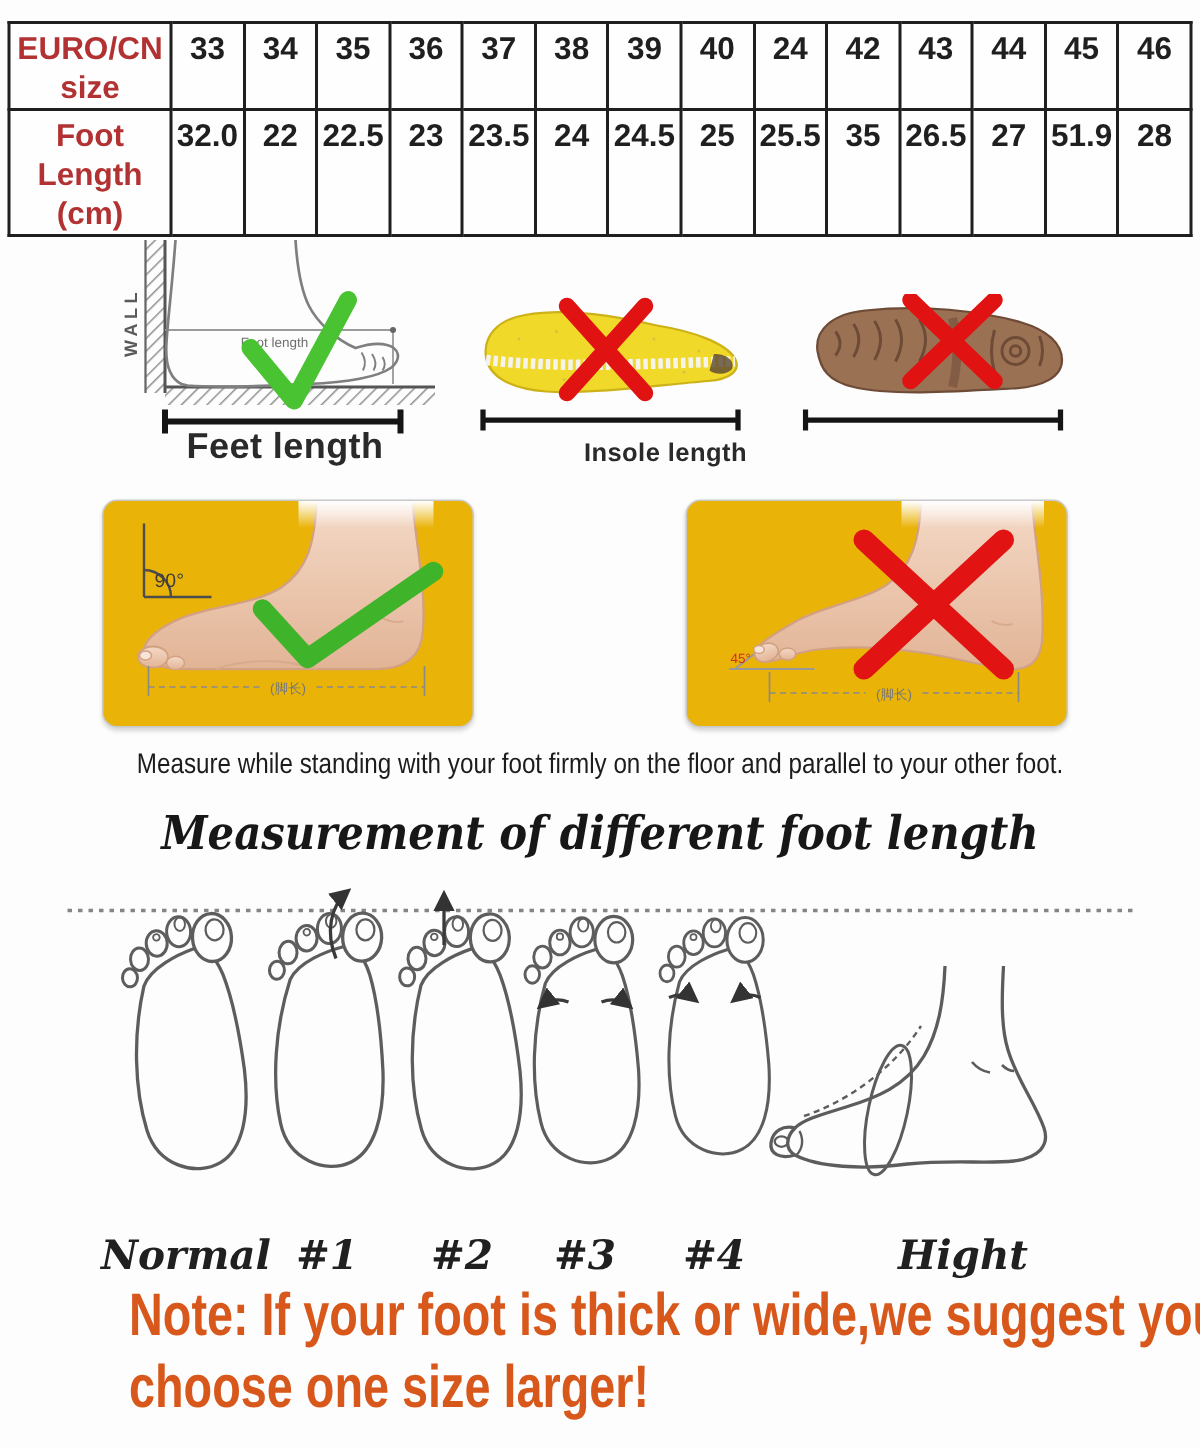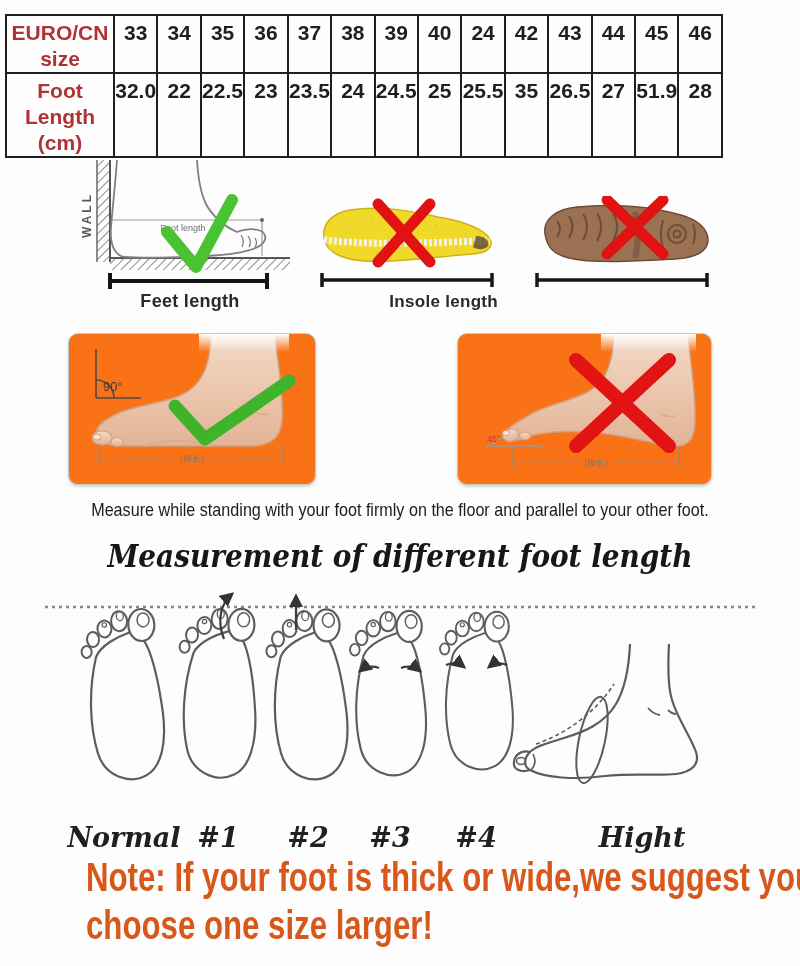--- a/index.html
+++ b/index.html
@@ -1,37 +1,37 @@
 <!DOCTYPE html>
 <html><head>
 <meta charset="utf-8">
 <style>
   html,body{margin:0;padding:0;background:#ffffff;}
   .page{position:relative;width:800px;height:966px;background:#fdfdfd;overflow:hidden;
         font-family:"Liberation Sans",sans-serif;}
 
   
-  table.size-table{position:absolute;left:5px;top:14px;width:718px;border-collapse:collapse;
+  table.size-table{position:absolute;left:5px;top:14px;width:790px;border-collapse:collapse;
         table-layout:fixed;border-radius:21px;}
   table.size-table td,table.size-table th{border:2px solid #1f1f1f;vertical-align:top;
         text-align:center;padding:4px 0 0 0;font-weight:bold;color:#1f1f1f;font-size:21px;
         line-height:26px;background:#fefefe;}
   table.size-table th{color:#b23233;width:106px;}
   table.size-table th span{display:block;}
   tr.r1 td,tr.r1 th{height:52px;}
   tr.r2 td,tr.r2 th{height:48px;}
 
   
   .fig{position:absolute;}
   .fig .cap{position:absolute;bottom:0;left:0;width:100%;text-align:center;
-        font-size:18px;font-weight:bold;color:#2a2a2a;letter-spacing:.3px;}
+        font-size:24px;font-weight:bold;color:#2a2a2a;letter-spacing:.3px;}
 
   
   .photo-box{position:absolute;width:246px;height:150px;border:1px solid #c9c9c9;
-        border-radius:10px;background:#f97316;box-shadow:0 2px 3px rgba(0,0,0,.16);overflow:hidden;}
+        border-radius:10px;background:#eab308;box-shadow:0 2px 3px rgba(0,0,0,.16);overflow:hidden;}
 
   .instruction{position:absolute;top:499px;left:0;width:800px;text-align:center;
         font-size:19px;color:#1c1c1c;transform:scaleX(.85);transform-origin:center;
         white-space:nowrap;}
   .big-title{position:absolute;top:538px;left:0;width:800px;text-align:center;
         font-family:"DejaVu Serif",serif;font-style:italic;font-weight:600;font-size:31px;
         color:#171717;transform:scaleX(.9);transform-origin:center;white-space:nowrap;}
 
   .foot-label{position:absolute;top:822px;transform:translateX(-50%);
         font-family:"DejaVu Serif",serif;font-style:italic;font-weight:600;

